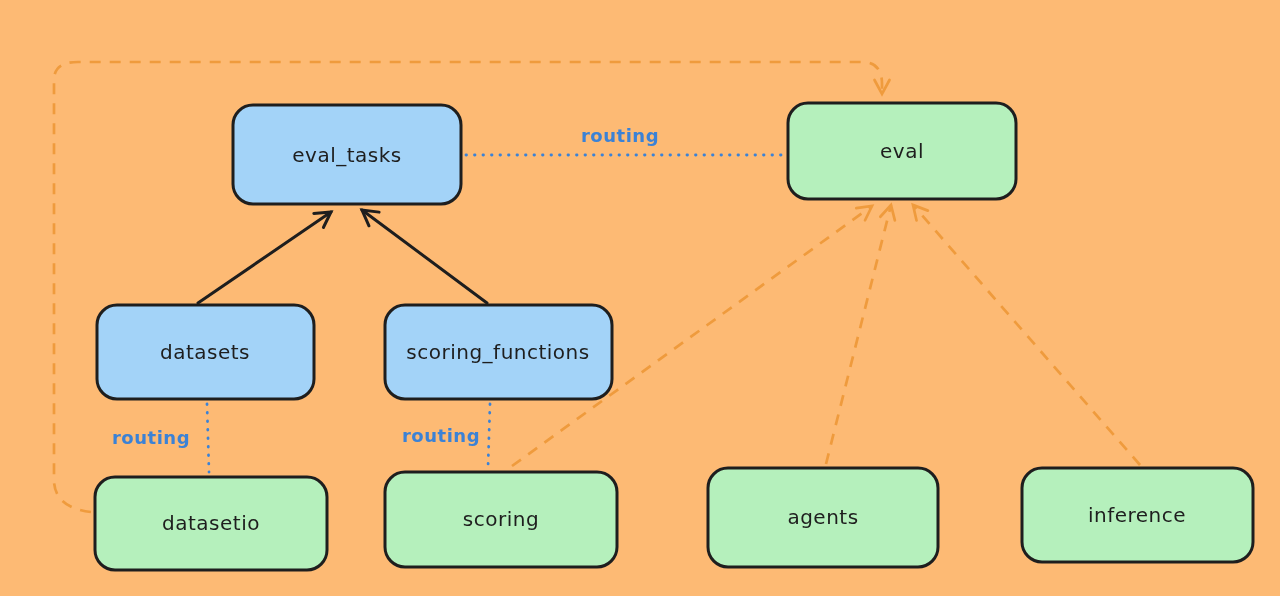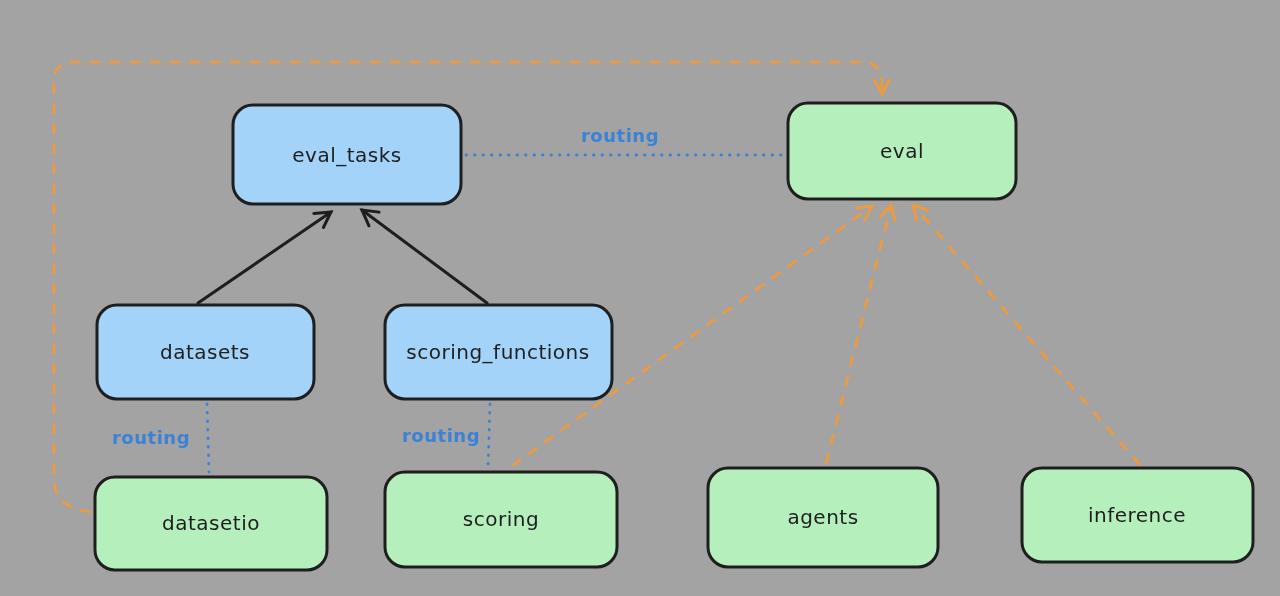--- a/index.html
+++ b/index.html
@@ -5,21 +5,21 @@
   html, body {
     margin: 0;
     padding: 0;
     background: #ffffff;
     font-family: "DejaVu Sans", "Liberation Sans", sans-serif;
   }
   .canvas {
     position: relative;
     width: 1280px;
     height: 596px;
-    background: #a3a3a3;
+    background: #fdba74;
     overflow: hidden;
   }
   svg { display: block; }
   .node-rect {
     stroke-width: 3;
     stroke-linejoin: round;
   }
   .node-label {
     font-size: 20px;
     fill: #1e1e1e;

